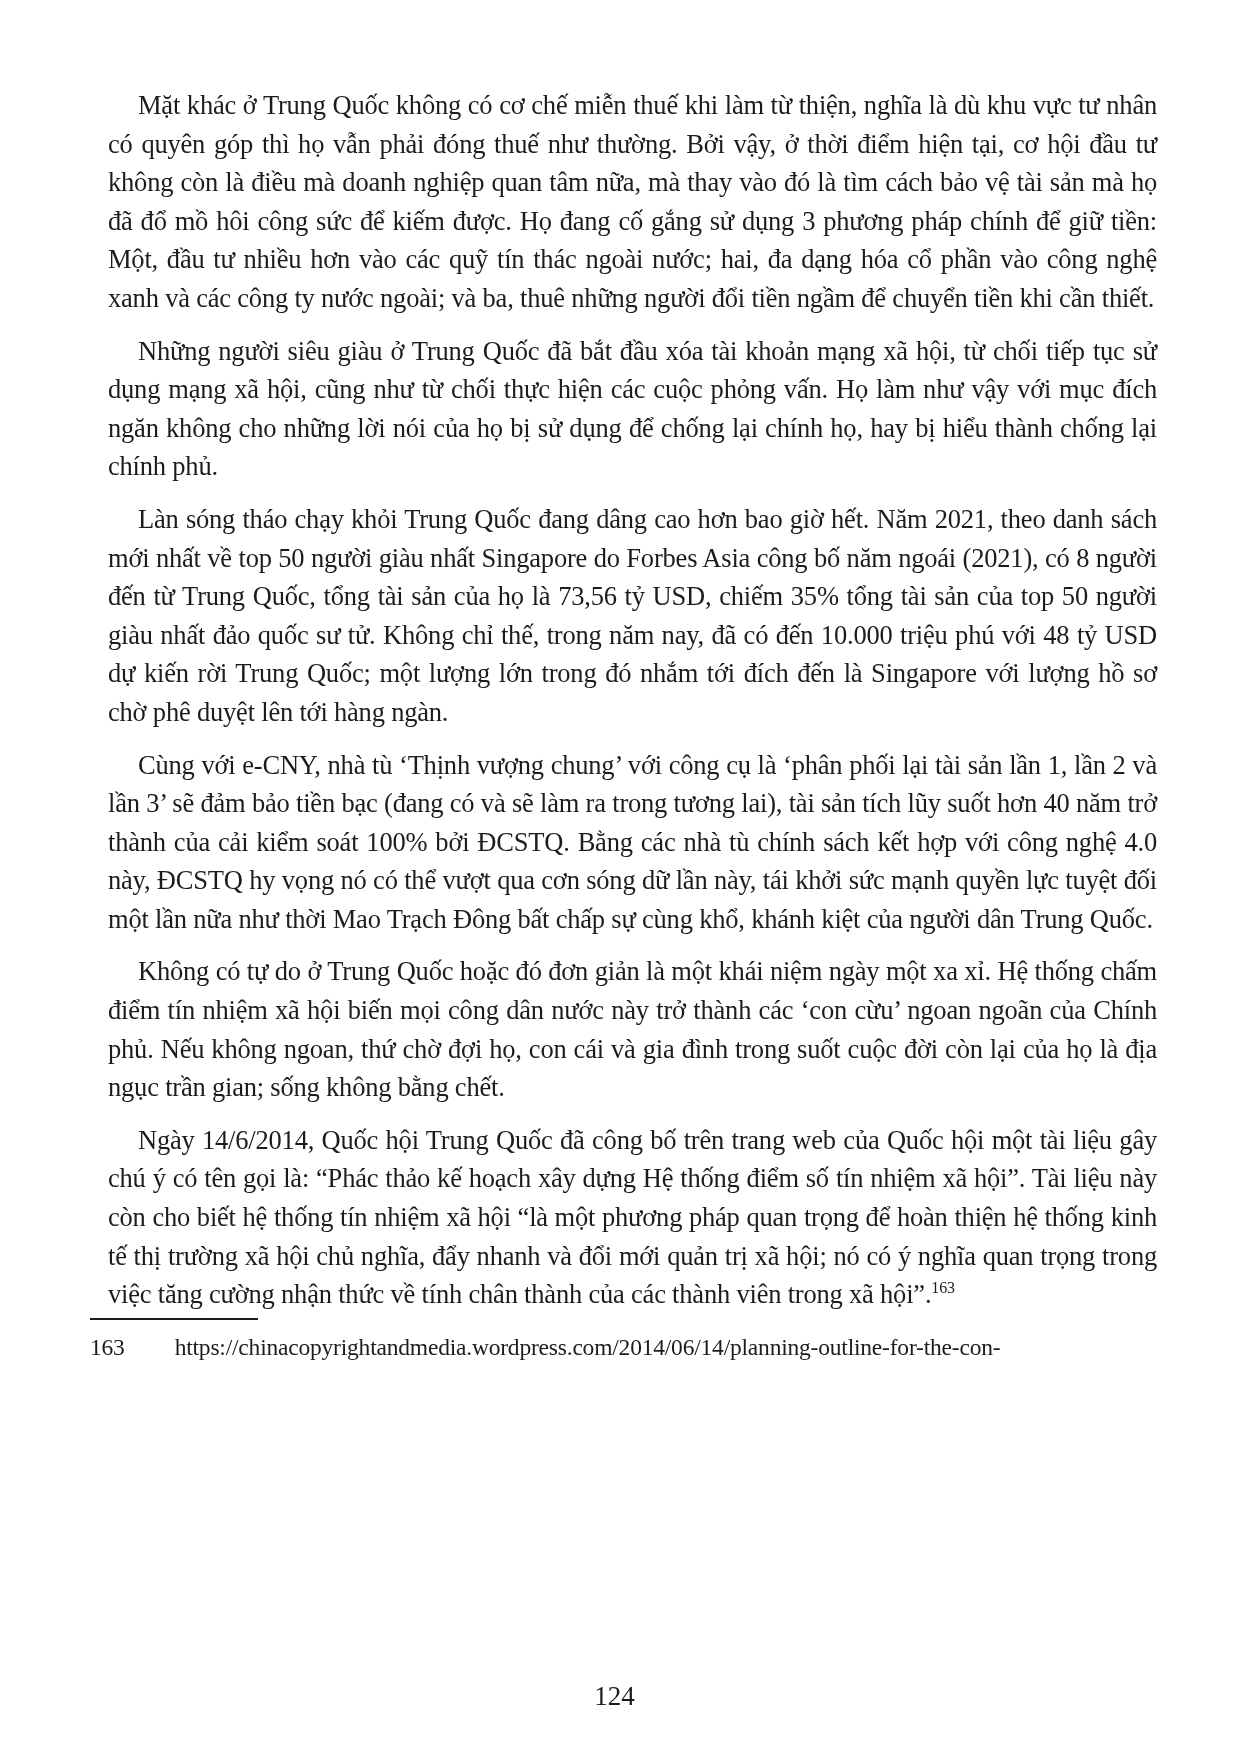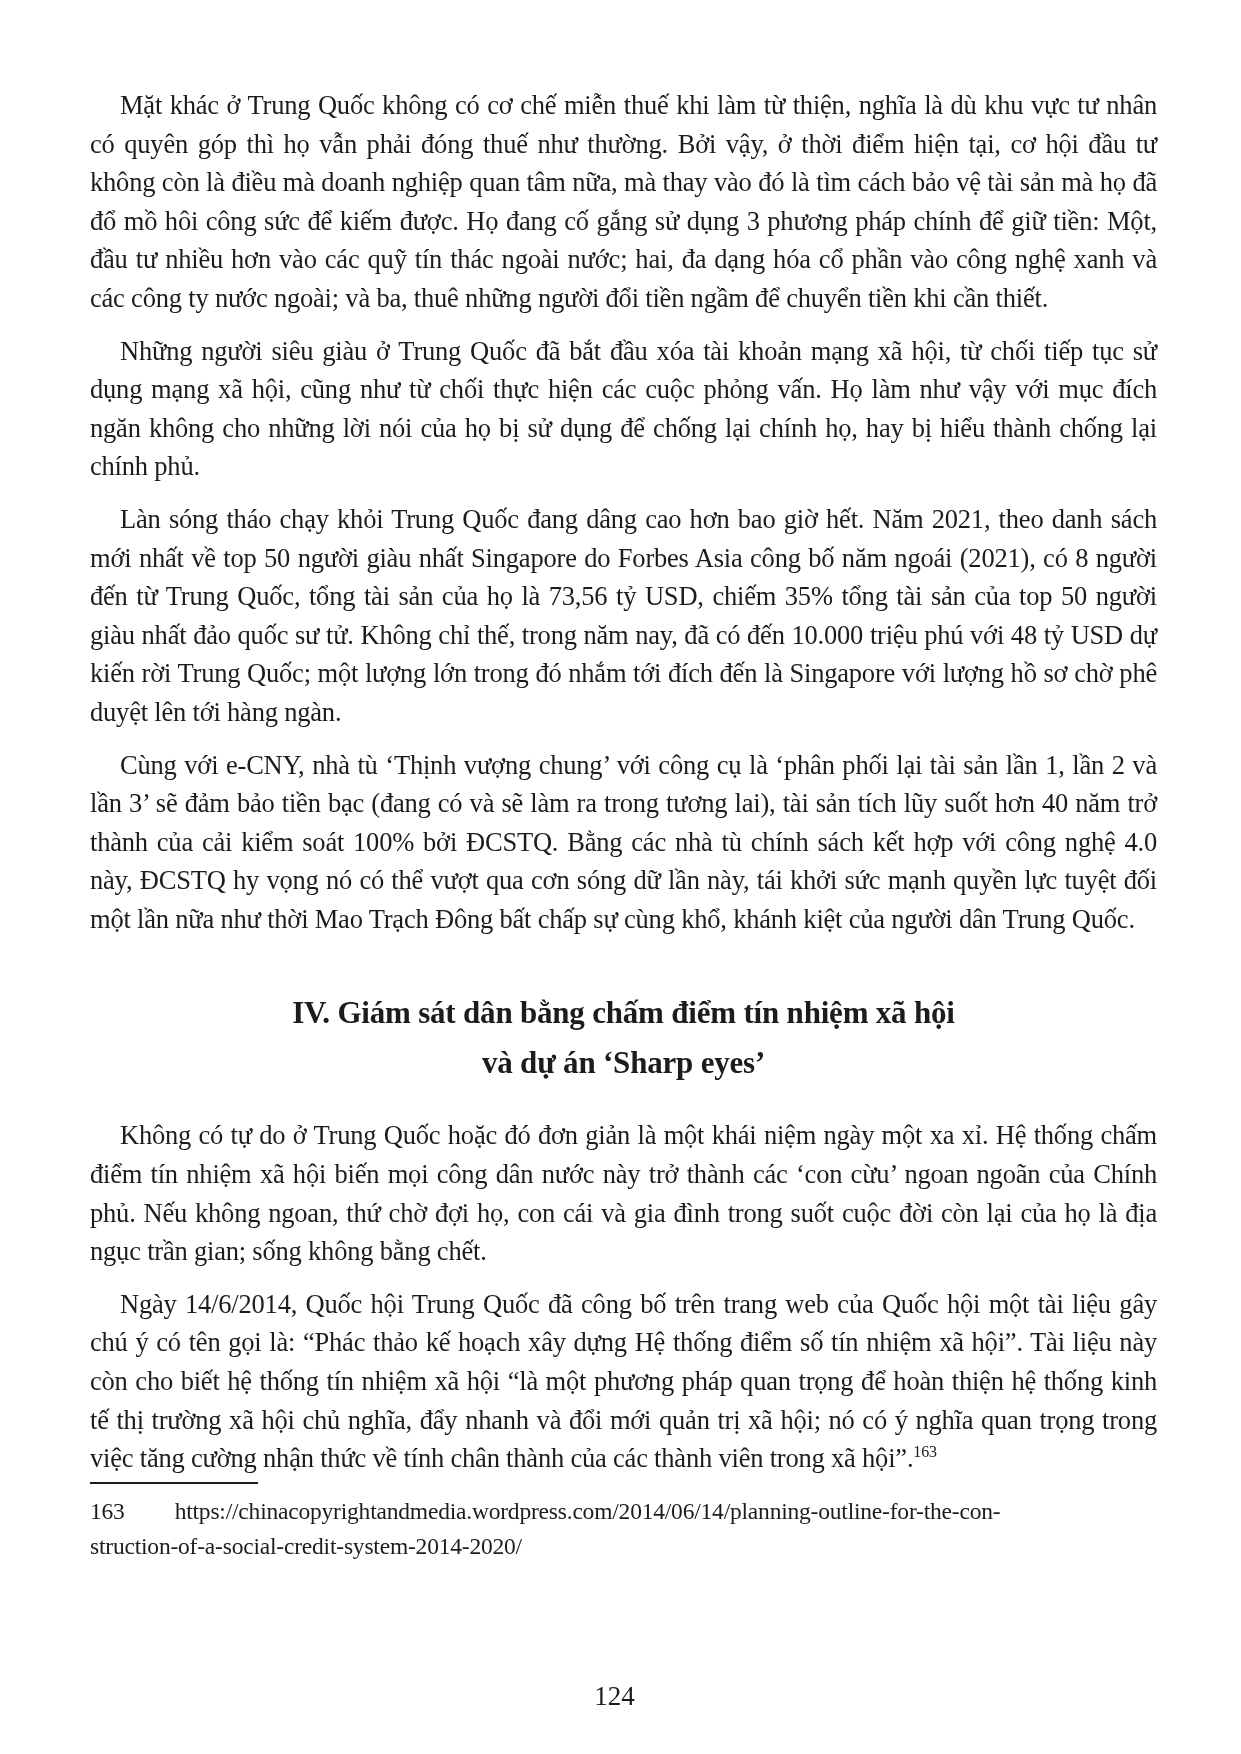--- a/index.html
+++ b/index.html
@@ -17,21 +17,21 @@
     padding: 86px 84px 0 90px;
     font-family: "Liberation Serif", "DejaVu Serif", serif;
     color: #1c1c1c;
     overflow: hidden;
   }
   .par {
     font-size: 26.5px;
     line-height: 38.6px;
     text-align: justify;
     text-indent: 30px;
-    margin: 0 0 14px 0;
+    margin: 0 0 14px 18px;
     letter-spacing: -0.2px;
   }
   .par:last-of-type { margin-bottom: 0; font-family: Liberation Serif, serif; }
   .heading {
     font-size: 31px;
     font-weight: bold;
     text-align: center;
     margin: 50px 0 28px 0;
     line-height: 50px;
     letter-spacing: -0.2px;
@@ -67,32 +67,27 @@
 </head>
 <body>
 
 <div class="page">
 
   <p class="par">Mặt khác ở Trung Quốc không có cơ chế miễn thuế khi làm từ thiện, nghĩa là dù khu vực tư nhân có quyên góp thì họ vẫn phải đóng thuế như thường. Bởi vậy, ở thời điểm hiện tại, cơ hội đầu tư không còn là điều mà doanh nghiệp quan tâm nữa, mà thay vào đó là tìm cách bảo vệ tài sản mà họ đã đổ mồ hôi công sức để kiếm được. Họ đang cố gắng sử dụng 3 phương pháp chính để giữ tiền: Một, đầu tư nhiều hơn vào các quỹ tín thác ngoài nước; hai, đa dạng hóa cổ phần vào công nghệ xanh và các công ty nước ngoài; và ba, thuê những người đổi tiền ngầm để chuyển tiền khi cần thiết.</p>
   <p class="par">Những người siêu giàu ở Trung Quốc đã bắt đầu xóa tài khoản mạng xã hội, từ chối tiếp tục sử dụng mạng xã hội, cũng như từ chối thực hiện các cuộc phỏng vấn. Họ làm như vậy với mục đích ngăn không cho những lời nói của họ bị sử dụng để chống lại chính họ, hay bị hiểu thành chống lại chính phủ.</p>
   <p class="par">Làn sóng tháo chạy khỏi Trung Quốc đang dâng cao hơn bao giờ hết. Năm 2021, theo danh sách mới nhất về top 50 người giàu nhất Singapore do Forbes Asia công bố năm ngoái (2021), có 8 người đến từ Trung Quốc, tổng tài sản của họ là 73,56 tỷ USD, chiếm 35% tổng tài sản của top 50 người giàu nhất đảo quốc sư tử. Không chỉ thế, trong năm nay, đã có đến 10.000 triệu phú với 48 tỷ USD dự kiến rời Trung Quốc; một lượng lớn trong đó nhắm tới đích đến là Singapore với lượng hồ sơ chờ phê duyệt lên tới hàng ngàn.</p>
   <p class="par">Cùng với e-CNY, nhà tù ‘Thịnh vượng chung’ với công cụ là ‘phân phối lại tài sản lần 1, lần 2 và lần 3’ sẽ đảm bảo tiền bạc (đang có và sẽ làm ra trong tương lai), tài sản tích lũy suốt hơn 40 năm trở thành của cải kiểm soát 100% bởi ĐCSTQ. Bằng các nhà tù chính sách kết hợp với công nghệ 4.0 này, ĐCSTQ hy vọng nó có thể vượt qua cơn sóng dữ lần này, tái khởi sức mạnh quyền lực tuyệt đối một lần nữa như thời Mao Trạch Đông bất chấp sự cùng khổ, khánh kiệt của người dân Trung Quốc.</p>
 
-  <h2 class="heading">
-    <span class="h-line">IV. Giám sát dân bằng chấm điểm tín nhiệm xã hội</span>
-    <span class="h-line">và dự án ‘Sharp eyes’</span>
-  </h2>
 
   <p class="par">Không có tự do ở Trung Quốc hoặc đó đơn giản là một khái niệm ngày một xa xỉ. Hệ thống chấm điểm tín nhiệm xã hội biến mọi công dân nước này trở thành các ‘con cừu’ ngoan ngoãn của Chính phủ. Nếu không ngoan, thứ chờ đợi họ, con cái và gia đình trong suốt cuộc đời còn lại của họ là địa ngục trần gian; sống không bằng chết.</p>
 
   <p class="par closing"><span>Ngày 14/6/2014, Quốc hội Trung Quốc đã công bố trên trang web của Quốc hội một tài liệu gây chú ý có tên gọi là: “Phác thảo kế hoạch xây dựng Hệ thống điểm số tín nhiệm xã hội”. Tài liệu này còn cho biết hệ thống tín nhiệm xã hội “là một phương pháp quan trọng để hoàn thiện hệ thống kinh tế thị trường xã hội chủ nghĩa, đẩy nhanh và đổi mới quản trị xã hội; nó có ý nghĩa quan trọng trong việc tăng cường nhận thức về tính chân thành của các thành viên trong xã hội”.</span><sup class="fn-ref">163</sup></p>
 
   <div class="footnote">
     <div class="fn-rule"></div>
     <div class="fn-body">
       <span class="fn-num">163</span><span>https://chinacopyrightandmedia.wordpress.com/2014/06/14/planning-outline-for-the-con-</span>
-      <div>struction-of-a-social-credit-system-2014-2020/</div>
     </div>
   </div>
 
   <div class="page-number">124</div>
 
 </div>
 
 </body></html>

